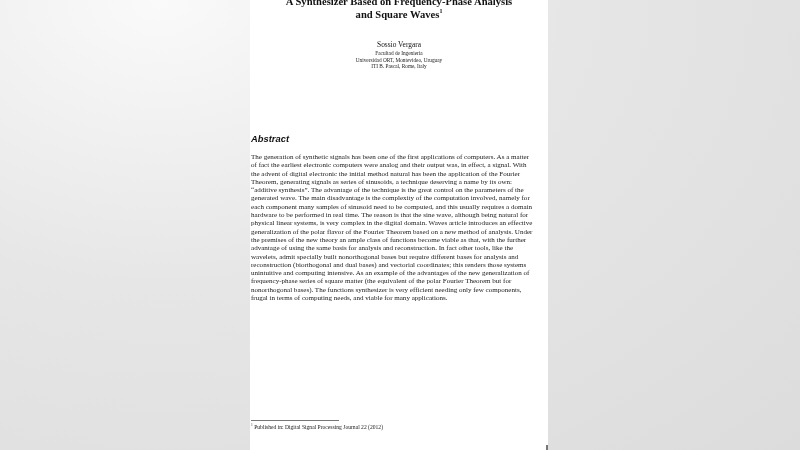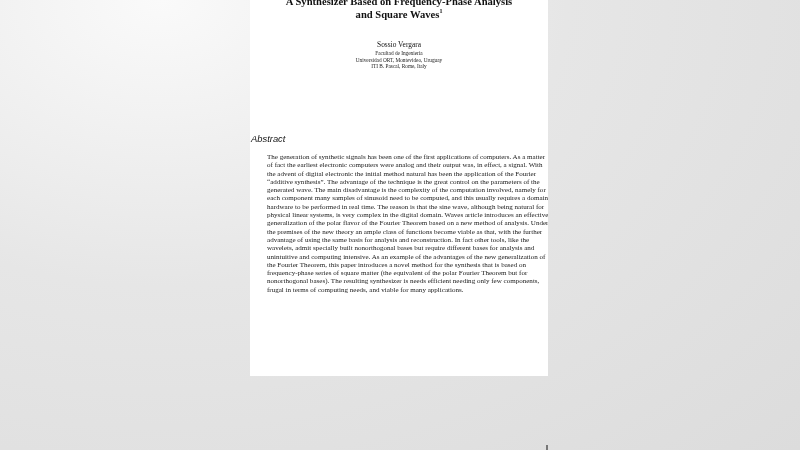--- a/index.html
+++ b/index.html
@@ -17,21 +17,21 @@
   .viewer {
     position: absolute;
     left: 0; top: 0;
     width: 800px; height: 450px;
   }
   .page {
     position: absolute;
     left: 250px;
     top: 0;
     width: 298px;
-    height: 376px;
+    height: 450px;
     background: #ffffff;
     color: #111;
     overflow: hidden;
   }
   .title {
     position: absolute;
     top: -5px;
     left: 0;
     width: 298px;
     text-align: center;
@@ -58,29 +58,29 @@
     text-align: center;
     font-size: 5.3px;
     line-height: 6.5px;
     color: #222;
   }
   .abstract-heading {
     position: absolute;
     top: 133px;
     left: 1px;
     font-family: "Liberation Sans", sans-serif;
-    font-weight: normal;
+    font-weight: bold;
     font-style: italic;
     font-size: 9.4px;
     color: #111;
   }
   .abstract-body {
     position: absolute;
     top: 153px;
-    left: 17px;
+    left: 1px;
     width: 294px;
     font-size: 7.05px;
     line-height: 8.3px;
     color: #1a1a1a;
   }
   .abstract-body .ln {
     display: block;
     white-space: nowrap;
   }
   .fn-rule {
@@ -125,33 +125,34 @@
     <div class="affil" style="top:50px;">Facultad de Ingeniería</div>
     <div class="affil" style="top:56.5px;">Universidad ORT, Montevideo, Uruguay</div>
     <div class="affil" style="top:63px;">ITI B. Pascal, Rome, Italy</div>
 
     <div class="abstract-heading">Abstract</div>
 
     <div class="abstract-body">
       <span class="ln">The generation of synthetic signals has been one of the first applications of computers. As a matter</span>
       <span class="ln">of fact the earliest electronic computers were analog and their output was, in effect, a signal. With</span>
       <span class="ln">the advent of digital electronic the initial method natural has been the application of the Fourier</span>
+      <span class="ln">Theorem, generating signals as series of sinusoids, a technique deserving a name by its own:</span>
       <span class="ln">“additive synthesis”. The advantage of the technique is the great control on the parameters of the</span>
       <span class="ln">generated wave. The main disadvantage is the complexity of the computation involved, namely for</span>
       <span class="ln">each component many samples of sinusoid need to be computed, and this usually requires a domain</span>
       <span class="ln">hardware to be performed in real time. The reason is that the sine wave, although being natural for</span>
       <span class="ln">physical linear systems, is very complex in the digital domain. Waves article introduces an effective</span>
       <span class="ln">generalization of the polar flavor of the Fourier Theorem based on a new method of analysis. Under</span>
       <span class="ln">the premises of the new theory an ample class of functions become viable as that, with the further</span>
       <span class="ln">advantage of using the same basis for analysis and reconstruction. In fact other tools, like the</span>
       <span class="ln">wavelets, admit specially built nonorthogonal bases but require different bases for analysis and</span>
+      <span class="ln">reconstruction (biorthogonal and dual bases) and vectorial coordinates; this renders those systems</span>
       <span class="ln">unintuitive and computing intensive. As an example of the advantages of the new generalization of</span>
-      <span class="ln">the Fourier Theorem, this paper introduces a novel method for the synthesis that is based on</span>
       <span class="ln">frequency-phase series of square matter (the equivalent of the polar Fourier Theorem but for</span>
-      <span class="ln">nonorthogonal bases). The resulting synthesizer is needs efficient needing only few components,</span>
+      <span class="ln">nonorthogonal bases). The functions synthesizer is very efficient needing only few components,</span>
       <span class="ln">frugal in terms of computing needs, and viable for many applications.</span>
     </div>
 
     <div class="fn-rule"></div>
     <div class="footnote"><sup>1</sup> <span>Published in: Digital Signal Processing Journal 22 (2012)</span></div>
   </div>
   <div class="scroll-marker"></div>
 </div>
 
 </body></html>

